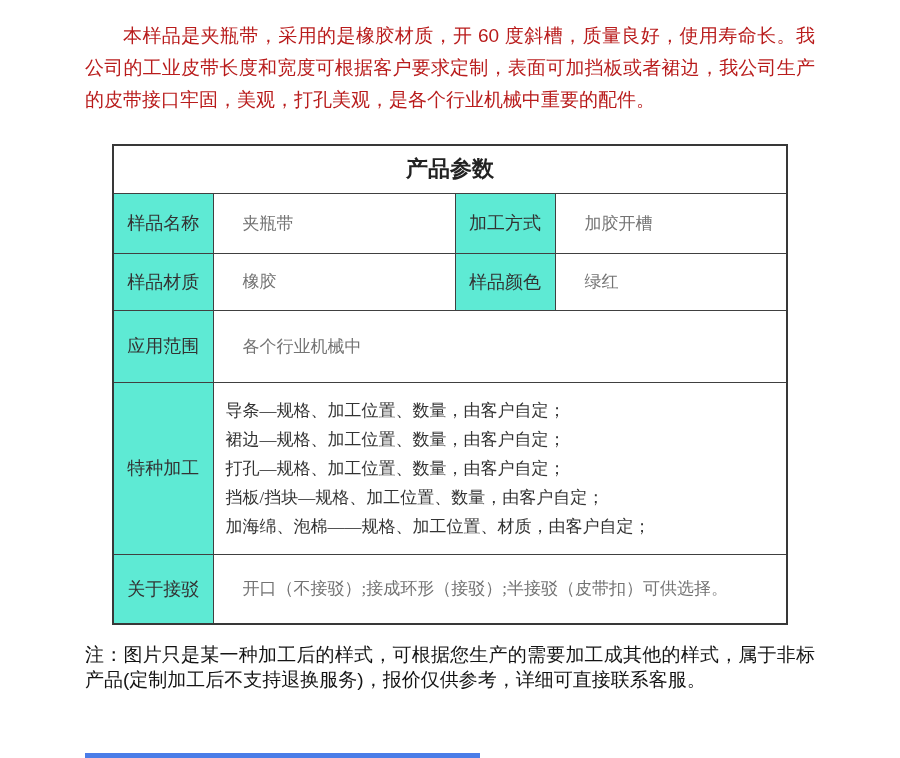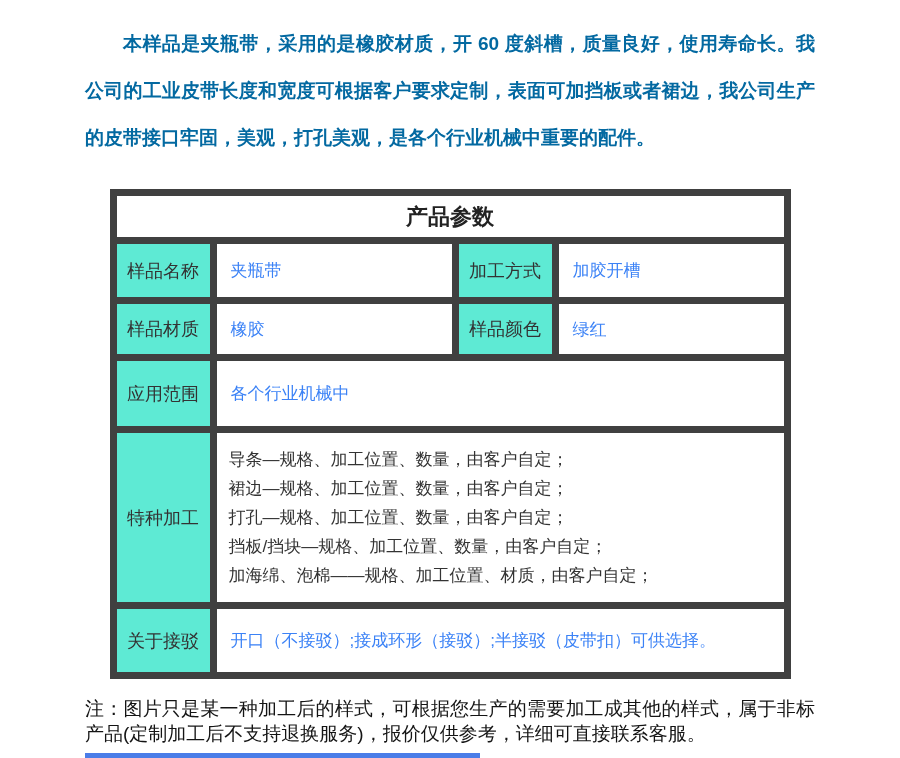--- a/index.html
+++ b/index.html
@@ -12,58 +12,58 @@
     font-family: "Liberation Sans", "DejaVu Sans", sans-serif;
     color: #1a1a1a;
   }
   .content {
     width: 730px;
     margin: 0 auto;
     padding-top: 20px;
   }
   .intro {
     font-size: 19px;
-    line-height: 47px;
-    color: #0369a1;
+    line-height: 32px;
+    color: #b91c1c;
     text-indent: 2em;
     text-align: justify;
-    font-weight: bold;
   }
   table.params {
     width: 674px;
     margin: 28px auto 0 auto;
     border-collapse: collapse;
     table-layout: fixed;
     border: 2px solid #383838;
   }
   table.params th,
   table.params td {
-    border: 7px solid #404040;
+    border: 1px solid #404040;
     vertical-align: middle;
+    font-family: Liberation Serif, serif;
   }
   th.table-title {
     height: 48px;
     font-size: 22px;
     font-weight: bold;
     color: #222222;
     text-align: center;
     background: #ffffff;
   }
   td.label-cell {
     background: #5eead4;
     font-size: 18px;
     color: #333333;
     text-align: center;
     font-weight: normal;
   }
   td.value-cell {
     font-size: 17px;
-    color: #3b82f6;
+    color: #737373;
     text-align: left;
-    padding-left: 14px;
+    padding-left: 29px;
     background: #ffffff;
   }
   tr.row-1 td { height: 60px; }
   tr.row-2 td { height: 57px; }
   tr.row-3 td { height: 72px; }
   tr.row-4 td { height: 172px; }
   tr.row-5 td { height: 70px; }
   td.multi-cell {
     font-size: 17px;
     color: #333333;

